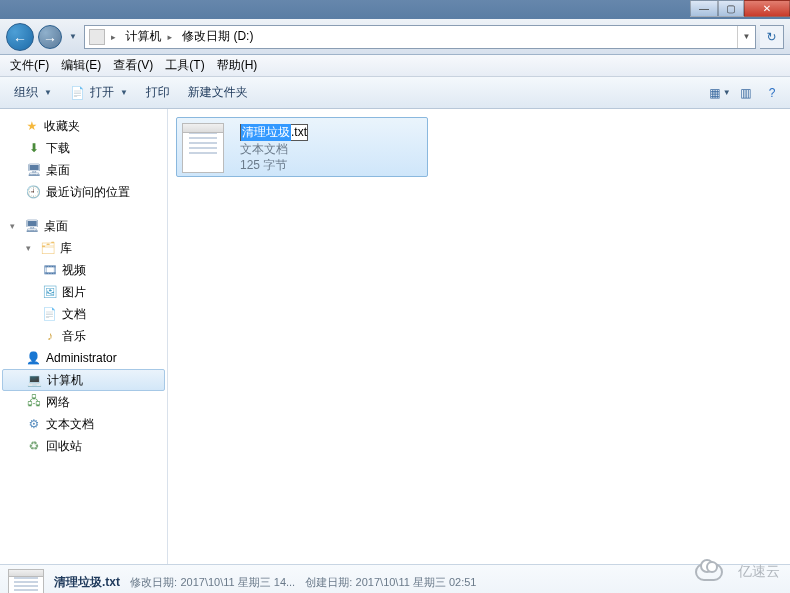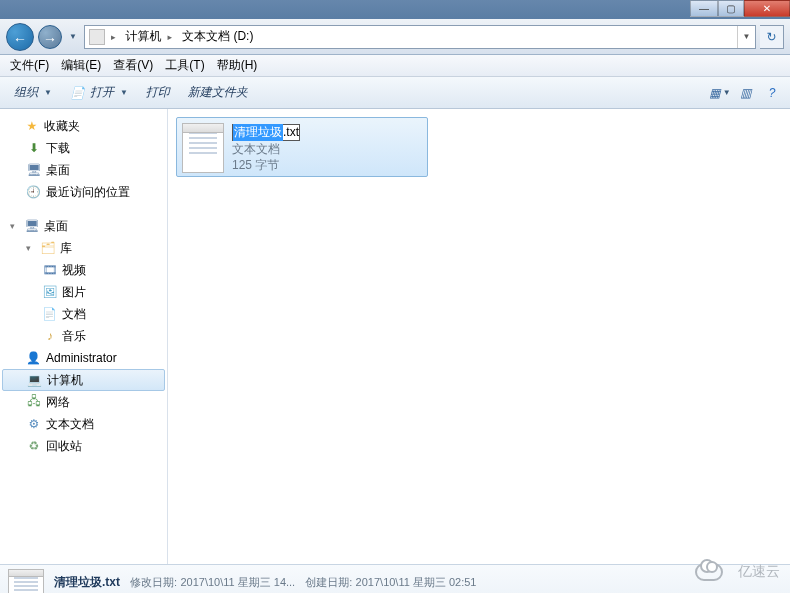--- a/index.html
+++ b/index.html
@@ -26,40 +26,40 @@
 .refresh { width:24px;height:24px;border:1px solid #8a9db3;border-left:none;background:#eef3f9;display:flex;align-items:center;justify-content:center;color:#2a6aa8;font-size:12px;}
 .search { width:232px; height:24px; background:#fff; border:1px solid #8a9db3; display:flex; align-items:center; padding:0 4px; gap:4px; margin-left:4px;}
 .search input { border:none; outline:none; flex:1; font-size:12px; color:#888; font-style:italic;}
 .search-icon{color:#3a6aa0;font-size:12px;}
 
 
 .menubar { height: 22px; background:linear-gradient(#f7f9fc,#e7edf5); border-bottom:1px solid #c8d2de; display:flex; align-items:center; padding:0 4px; font-size:12px;}
 .menubar span { padding: 18px 6px; }
 
 
-.toolbar { height:32px; background:linear-gradient(#f4f8fc,#dfe9f3); border-bottom:1px solid #b8c7d8; display:flex; align-items:center; padding:0 6px; font-size:12px; color:#1e395b; gap:2px;font-style:italic;}
+.toolbar { height:32px; background:linear-gradient(#f4f8fc,#dfe9f3); border-bottom:1px solid #b8c7d8; display:flex; align-items:center; padding:0 6px; font-size:12px; color:#1e395b; gap:2px;}
 .toolbtn { padding:4px 8px; display:flex; align-items:center; gap:4px;}
 .tb-dd{font-size:8px;color:#3a5a7a;padding-left:2px;}
 .toolbar .spacer{flex:1;}
 .viewbtn{width:24px;height:22px;display:flex;align-items:center;justify-content:center;color:#3a6aa0;}
 
 
 .main { display:flex; height:455px; background:#fff;}
 .sidebar { width:168px; background:#fff; border-right:1px solid #d9e1eb; overflow-y:auto; padding:4px 0;}
 .side-group { padding: 2px 0 10px 0;}
 .side-head, .side-item { display:flex; align-items:center; gap:4px; padding:2px 4px 2px 10px; font-size:12px; height:22px;}
 .side-item { padding-left: 26px;}
 .side-item.l2 { padding-left: 42px;}
 .side-item.sel { background:linear-gradient(#eaf3fb,#d3e7f8); border:1px solid #a6c8e6; border-radius:2px; margin:0 2px; padding-left:24px;}
 .si-icon{width:16px;height:16px;display:inline-flex;align-items:center;justify-content:center;font-size:12px;}
 .expand{font-size:9px;color:#7a7a7a;width:10px;}
 
 
 .content { flex:1; background:#fff; padding:8px; position:relative;}
-.file-item { width:252px; height:60px; background:linear-gradient(#eaf4fc,#cfe6fa); border:1px solid #8ab8de; border-radius:2px; display:flex; padding:5px; gap:8px;}
+.file-item { width:252px; height:60px; background:linear-gradient(#eaf4fc,#cfe6fa); border:1px solid #8ab8de; border-radius:2px; display:flex; padding:5px; gap:16px;}
 .file-icon { width:42px; height:50px; background:#fff; border:1px solid #bbb; position:relative;}
 .file-icon::before{content:"";position:absolute;top:8px;left:6px;right:6px;height:2px;background:#c9d4e2;box-shadow:0 5px 0 #c9d4e2,0 10px 0 #c9d4e2,0 15px 0 #c9d4e2,0 20px 0 #c9d4e2;}
 .file-icon::after{content:"";position:absolute;top:0;left:0;right:0;height:8px;background:linear-gradient(#f0f0f0,#ddd);border-bottom:1px solid #bbb;}
 .file-info{flex:1;font-size:12px;}
 .file-name-row{display:flex;align-items:center;height:18px;}
 .file-name-edit{border:1px solid #555;background:#fff;font-size:12px;padding:0;height:17px;display:flex;align-items:center;}
 .file-name-edit .sel{background:#3399ff;color:#fff;padding:0 1px;}
 .file-sub{color:#6a7a8a;line-height:16px;}
 
 
@@ -105,21 +105,21 @@
   <div class="addr">
     <span class="seg">
         <span class="addr-icon"></span>
         <span class="sep">▸</span>
       </span>
     <span class="seg">
         <span>计算机</span>
         <span class="sep">▸</span>
       </span>
     <span class="seg">
-        <span>文本文档 (D:)</span>
+        <span>修改日期 (D:)</span>
       </span>
     <span style="flex:1"></span>
     <span class="addr-dd">▼</span>
   </div>
   <div class="refresh">↻</div>
 </div>
 
 <div class="menubar">
   <span>文件(F)</span>
   <span>编辑(E)</span>

